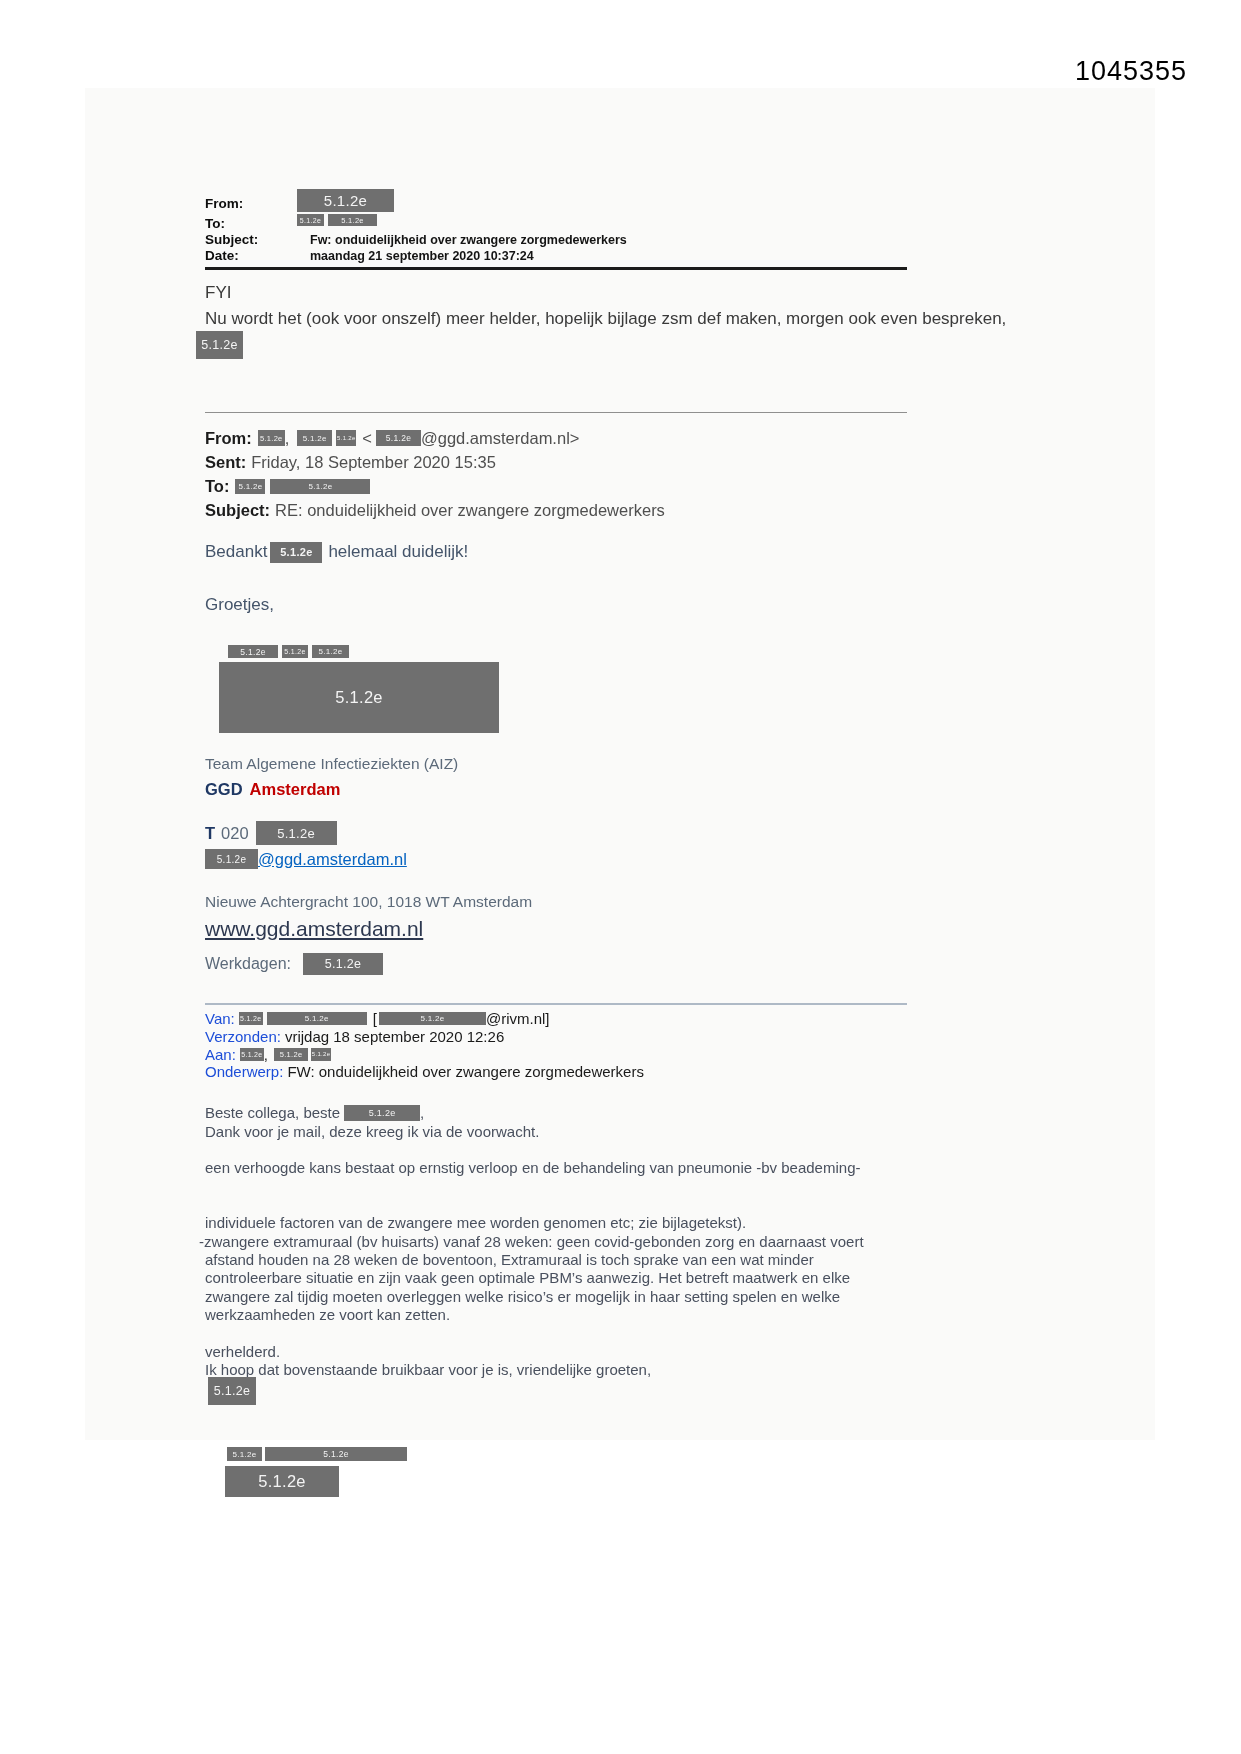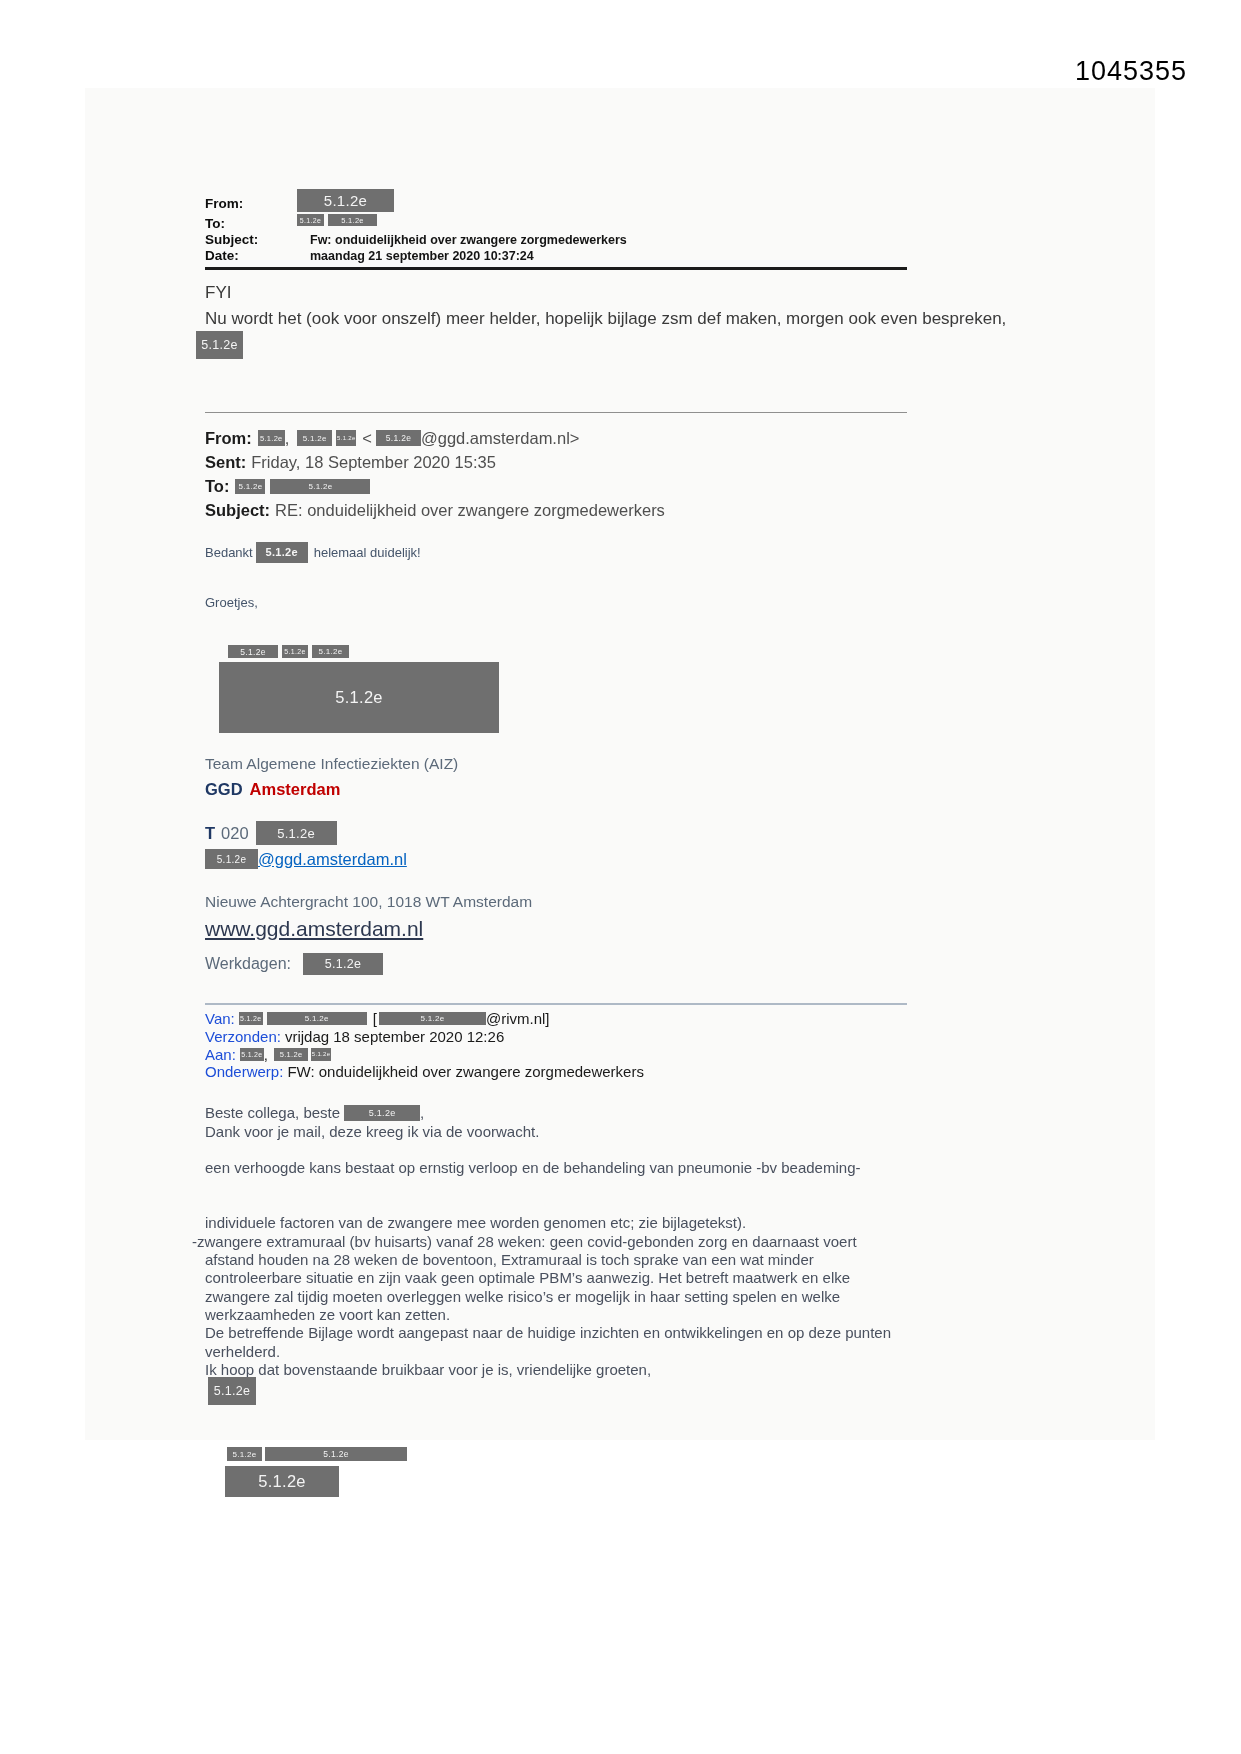--- a/index.html
+++ b/index.html
@@ -16,21 +16,21 @@
   }
   .doc-number { font-size:27px; color:#000; letter-spacing:1px; }
   .h1label { font-weight:700; color:#0d0d0d; font-size:13.5px; }
   .h1value { color:#141414; font-size:12.5px; font-weight:600; }
   .rule1 { height:3px; background:#1b1b1b; }
   .rule2 { height:1px; background:#8f8f8f; }
   .rule3 { height:2px; background:#aeb9c6; }
   .b1text { font-size:17px; color:#3a3a3a; }
   .h2label { font-weight:700; color:#1c1c1c; font-size:16.5px; }
   .h2text  { font-size:16.5px; color:#4f4f4f; }
-  .b2text { font-size:13px; color:#44546a;text-align:right; }
+  .b2text { font-size:17px; color:#44546a;text-align:right; }
   .sig-gray { font-size:15.5px; color:#5c6a7a; }
   .navy { color:#1f3864; font-weight:700; font-size:16.5px; }
   .redtxt { color:#c00000; font-weight:700; font-size:16.5px; }
   .link { color:#0563c1; text-decoration:underline; font-size:16.5px; cursor:pointer; }
   .darklink { color:#2d3850; text-decoration:underline; font-size:21px; cursor:pointer; }
   .h3label { font-weight:400; color:#1d4ed8; font-size:15px; }
   .h3text { color:#1a1a1a; font-size:15px; }
   .b3line { position:absolute; font-size:15px; color:#49505e; line-height:17px; white-space:nowrap; }
   .hl { background:#fdff00; padding:0 2px; }
 </style>
@@ -165,26 +165,25 @@
     <span class="b3line" style="position:static;">Beste collega, beste</span>
     <span class="red" style="width:76px; height:16px; font-size:9px; margin-left:4px;">5.1.2e</span>
     <span class="b3line" style="position:static;">,</span>
   </div>
 
   <div class="b3line" style="left:205px; top:1123px;">Dank voor je mail, deze kreeg ik via de voorwacht.</div>
 
 
   <div class="b3line" style="left:205px; top:1159px;">een verhoogde kans bestaat op ernstig verloop en de behandeling van pneumonie -bv beademing-</div>
   <div class="b3line" style="left:205px; top:1214px;">individuele factoren van de zwangere mee worden genomen etc; zie bijlagetekst).</div>
-  <div class="b3line" style="left:192px; top:1233px;">-zwangere extramuraal (bv huisarts) vanaf 28 weken: geen covid-gebonden zorg en daarnaast voert</div>
+  <div class="b3line" style="left:199px; top:1233px;">-zwangere extramuraal (bv huisarts) vanaf 28 weken: geen covid-gebonden zorg en daarnaast voert</div>
   <div class="b3line" style="left:205px; top:1251px;">afstand houden na 28 weken de boventoon, Extramuraal is toch sprake van een wat minder</div>
   <div class="b3line" style="left:205px; top:1269px;">controleerbare situatie en zijn vaak geen optimale PBM’s aanwezig. Het betreft maatwerk en elke</div>
   <div class="b3line" style="left:205px; top:1288px;">zwangere zal tijdig moeten overleggen welke risico’s er mogelijk in haar setting spelen en welke</div>
   <div class="b3line" style="left:205px; top:1306px;">werkzaamheden ze voort kan zetten.</div>
-  <div class="b3line" style="left:205px; top:1324px;">De betreffende Bijlage wordt aangepast naar de huidige inzichten en ontwikkelingen en op deze punten</div>
   <div class="b3line" style="left:205px; top:1343px;">verhelderd.</div>
   <div class="b3line" style="left:205px; top:1361px;">Ik hoop dat bovenstaande bruikbaar voor je is, vriendelijke groeten,</div>
 
   <div class="abs red" style="left:208px; top:1377px; width:48px; height:28px; font-size:12.5px;">5.1.2e</div>
 
   <div class="row" style="left:227px; top:1447px; height:14px;">
     <span class="red" style="width:35px; height:14px; font-size:8px;">5.1.2e</span>
     <span class="red" style="width:142px; height:14px; font-size:8.5px; margin-left:3px;">5.1.2e</span>
   </div>
   <div class="abs red" style="left:225px; top:1466px; width:114px; height:31px; font-size:16.5px;">5.1.2e</div>

